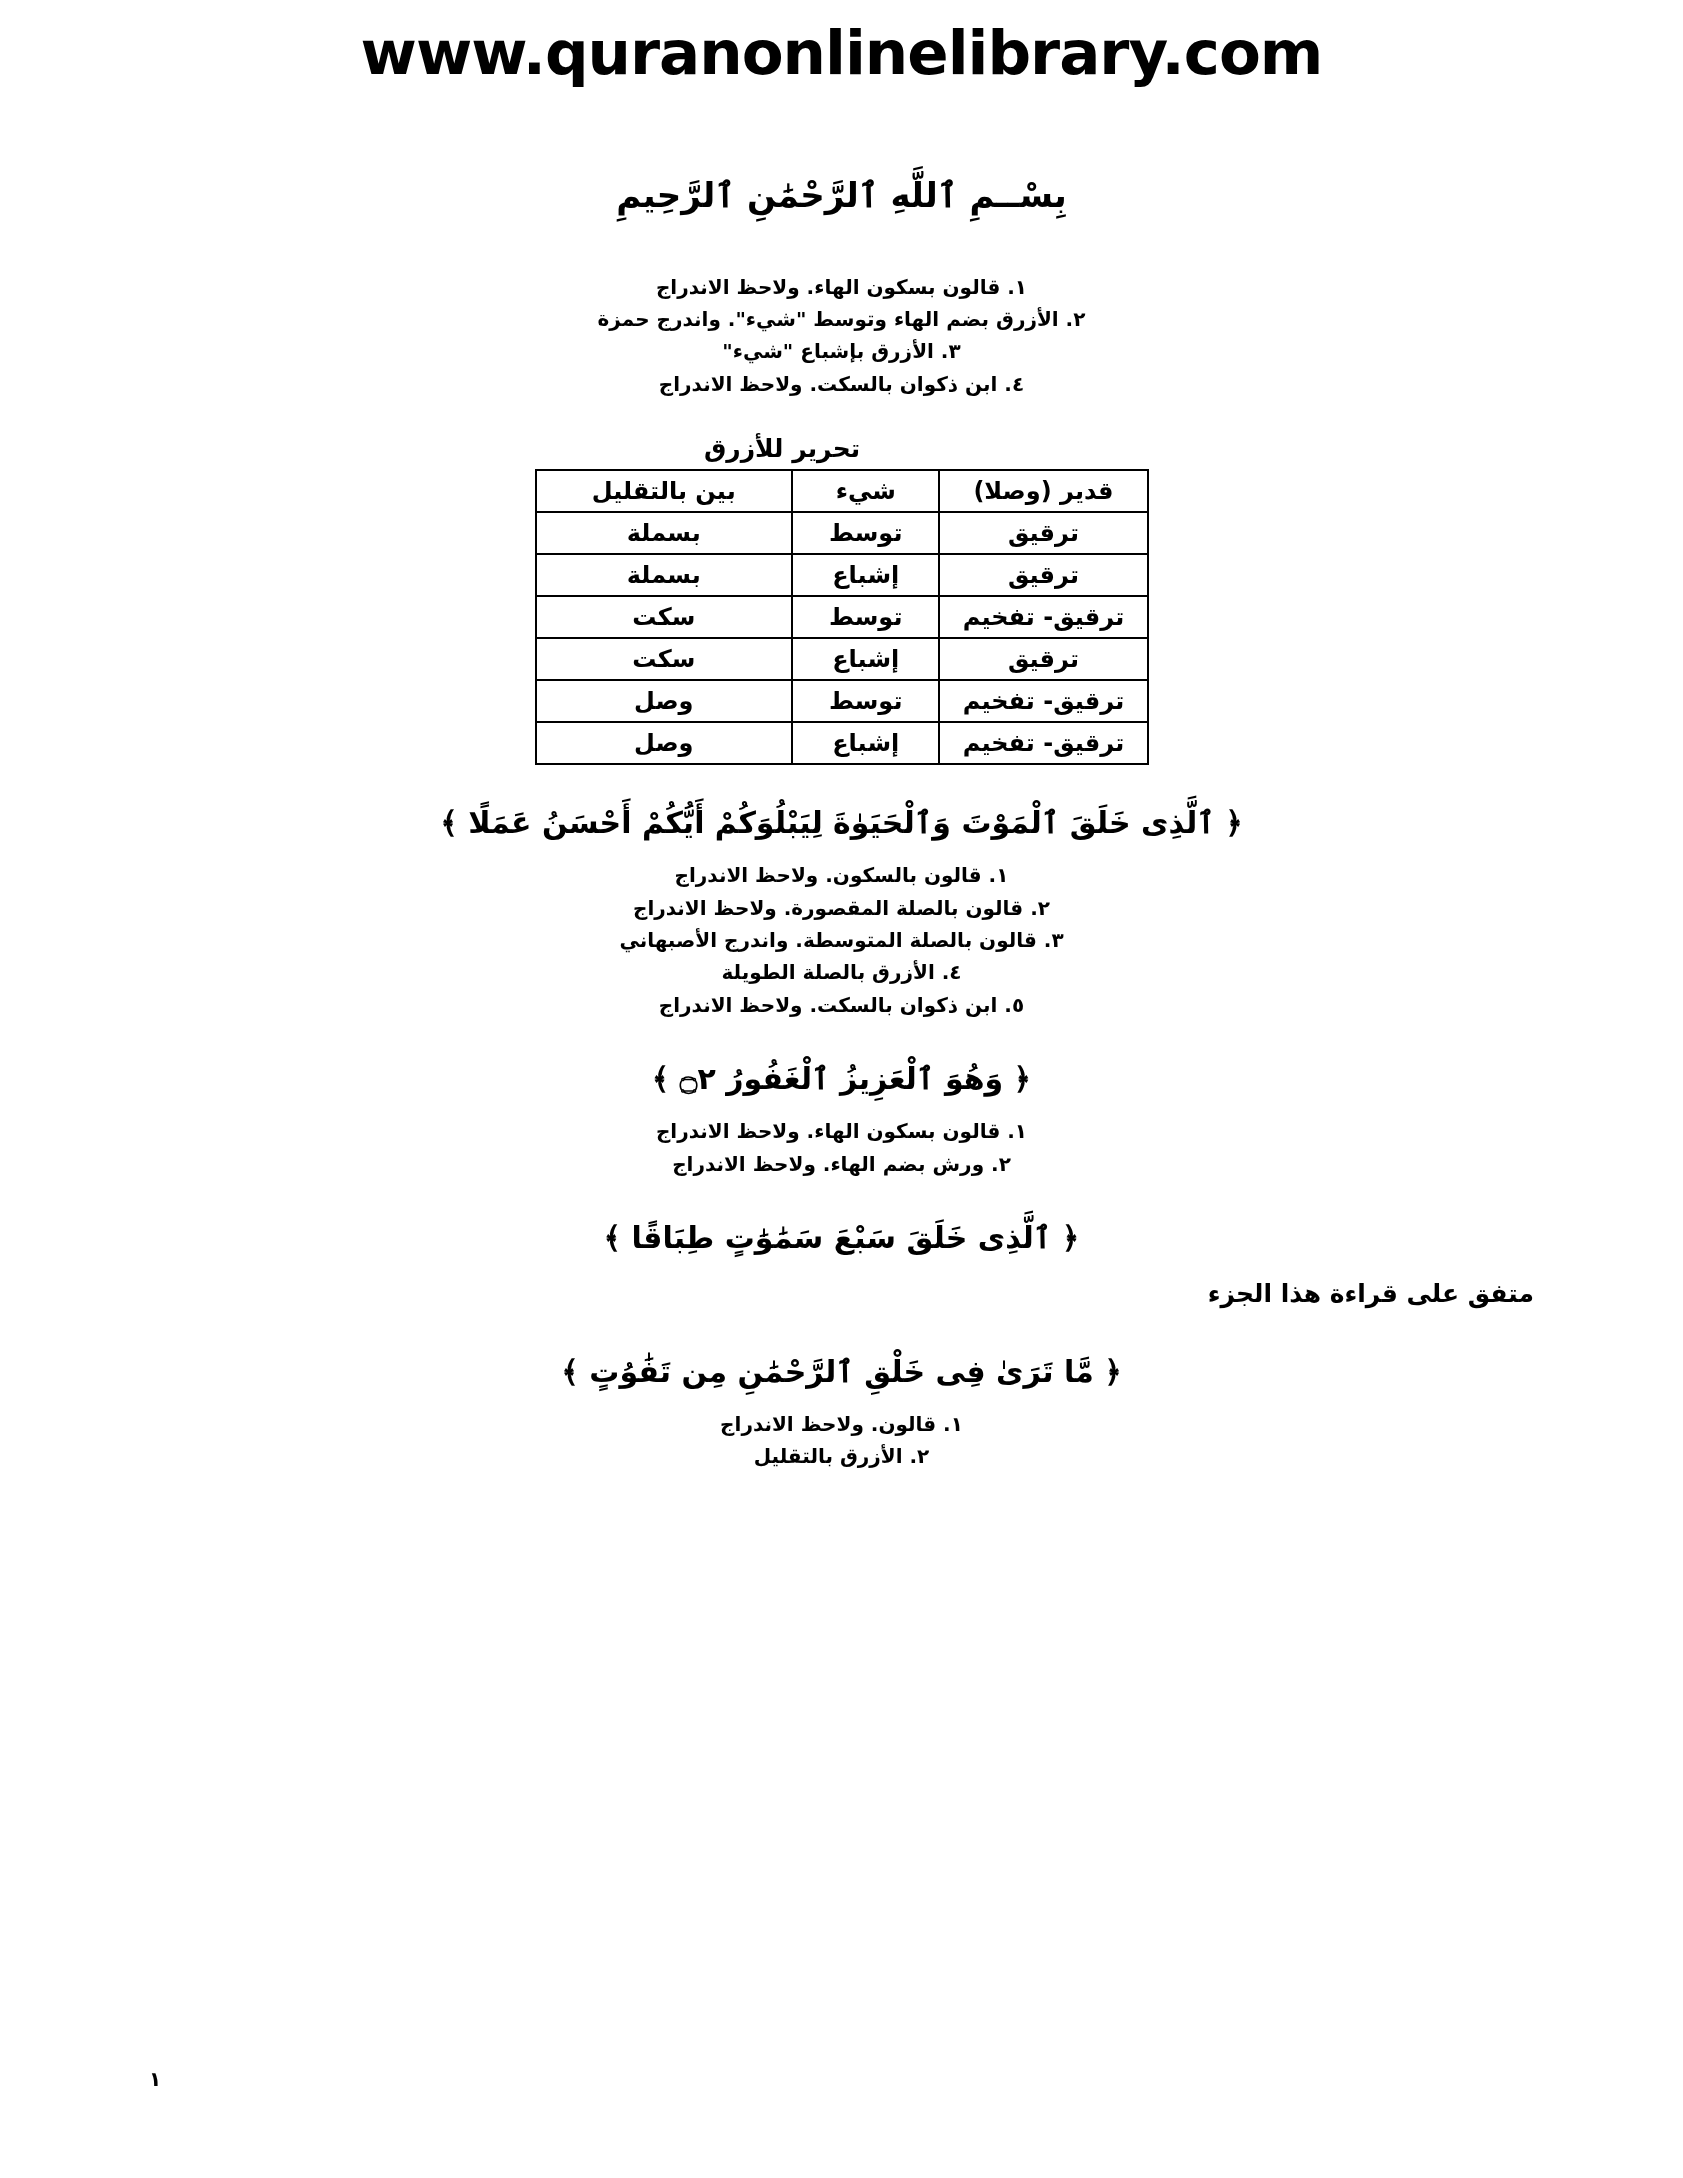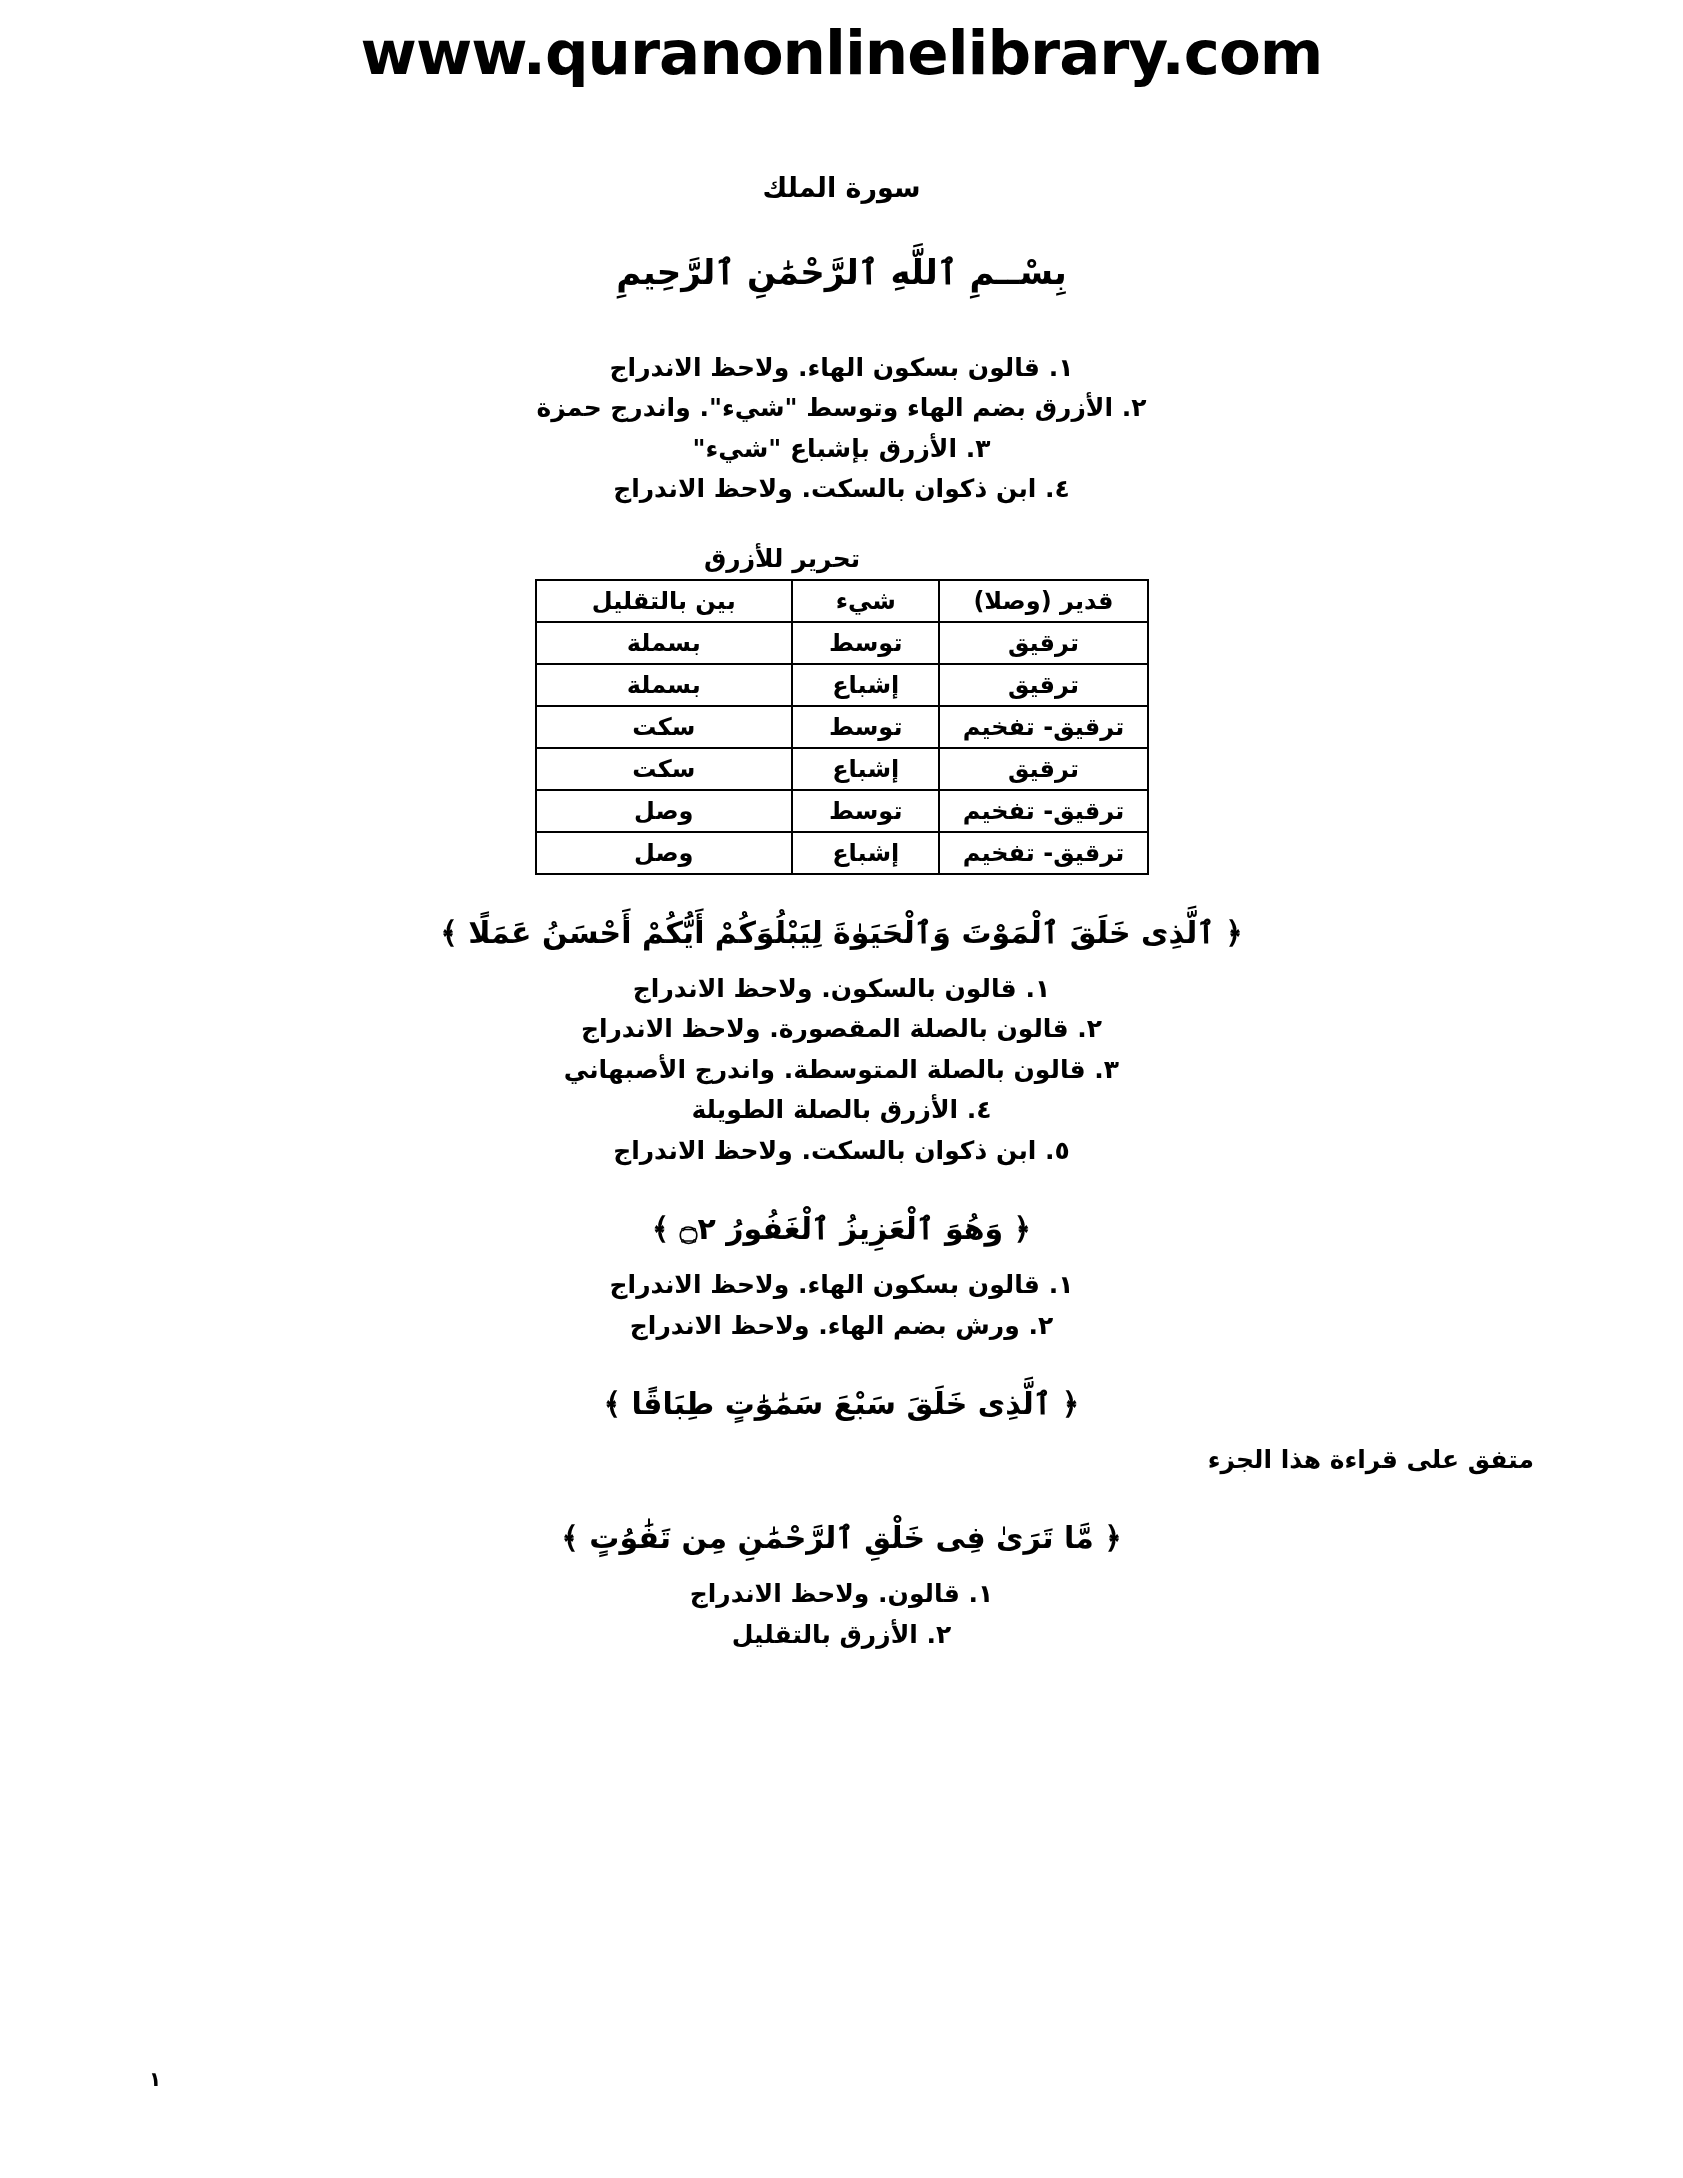--- a/index.html
+++ b/index.html
@@ -62,21 +62,21 @@
     margin-bottom: 12px;
     white-space: nowrap;
   }
   .notes {
     list-style: none;
     margin: 0 0 10px 0;
     padding: 0;
     text-align: center;
   }
   .notes li {
-    font-size: 25px;
+    font-size: 20px;
     font-weight: bold;
     line-height: 1.62;
     white-space: nowrap;
   }
   .plain-note {
     font-size: 25px;
     font-weight: bold;
     line-height: 1.6;
     text-align: right;
     margin-top: 4px;
@@ -124,21 +124,20 @@
 </style>
 </head>
 <body>
 
 <div class="page">
 
   <div class="site-banner">www.quranonlinelibrary.com</div>
 
   <div class="content">
 
-    <div class="surah-title">سورة الملك</div>
 
     <div class="basmala">بِسْــمِ ٱللَّهِ ٱلرَّحْمَٰنِ ٱلرَّحِيمِ</div>
 
     <div>
       <ul class="notes">
         <li>١. قالون بسكون الهاء. ولاحظ الاندراج</li>
         <li>٢. الأزرق بضم الهاء وتوسط "شيء". واندرج حمزة</li>
         <li>٣. الأزرق بإشباع "شيء"</li>
         <li>٤. ابن ذكوان بالسكت. ولاحظ الاندراج</li>
       </ul>

